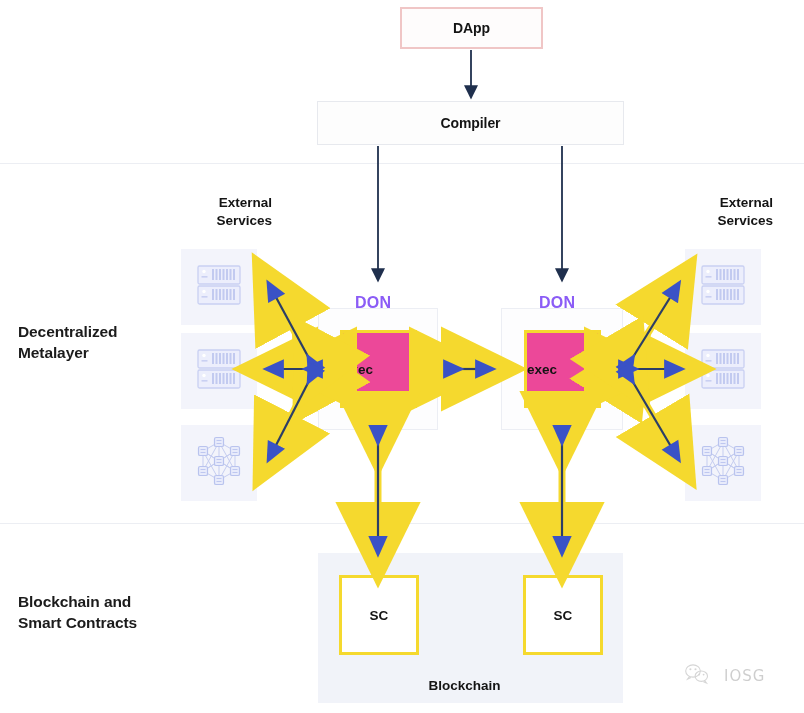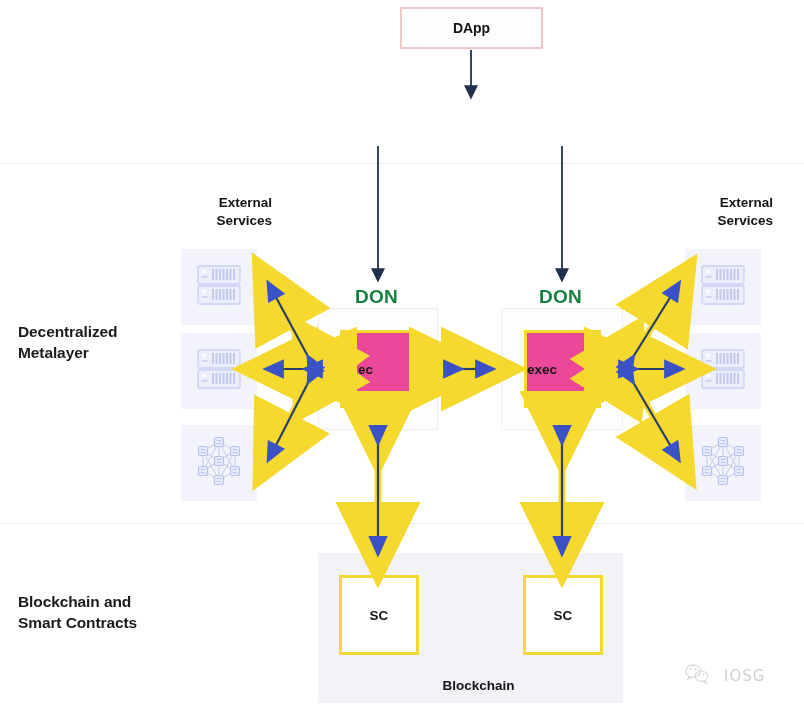--- a/index.html
+++ b/index.html
@@ -97,24 +97,25 @@
   #exec-right { left: 524px; top: 330px; width: 77px; height: 78px; }
   .exec-label {
     font-size: 13.5px;
     font-weight: 700;
     color: #141414;
   }
 
   
   .don-caption {
     position: absolute;
-    font-size: 19px;
-    font-weight: 700;
-    color: #15803d;
+    font-size: 16px;
+    font-weight: 700;
+    color: #8b5cf6;
     letter-spacing: 0.2px;
+    margin-top: 8px;
   }
   #don-caption-left  { left: 355px; top: 286px; }
   #don-caption-right { left: 539px; top: 286px; }
 
   
   .ext-heading {
     position: absolute;
     font-size: 13.5px;
     font-weight: 700;
     color: #141414;
@@ -161,21 +162,21 @@
   }
   #sc-left  { left: 339px; top: 575px; }
   #sc-right { left: 523px; top: 575px; }
   .sc-label {
     font-size: 13.5px;
     font-weight: 700;
     color: #141414;
   }
   #blockchain-caption {
     position: absolute;
-    left: 326px;
+    left: 312px;
     top: 678px;
     width: 305px;
     text-align: center;
     font-size: 13.5px;
     font-weight: 700;
     color: #141414;
   }
 
   
   #arrows {
@@ -208,20 +209,23 @@
 
 <div id="canvas">
 
   <div class="divider" id="divider-top"></div>
   <div class="divider" id="divider-bottom"></div>
 
   <div class="box" id="box-dapp">
     <span class="box-label">DApp</span>
   </div>
 
+  <div class="box" id="box-compiler">
+    <span class="box-label">Compiler</span>
+  </div>
 
   <div class="section-label" id="label-metalayer">Decentralized
 Metalayer</div>
   <div class="section-label" id="label-blockchain">Blockchain and
 Smart Contracts</div>
 
   <div class="don-caption" id="don-caption-left">DON</div>
   <div class="don-outer" id="don-outer-left"></div>
   <div class="exec-box" id="exec-left">
     <span class="exec-label">exec</span>

